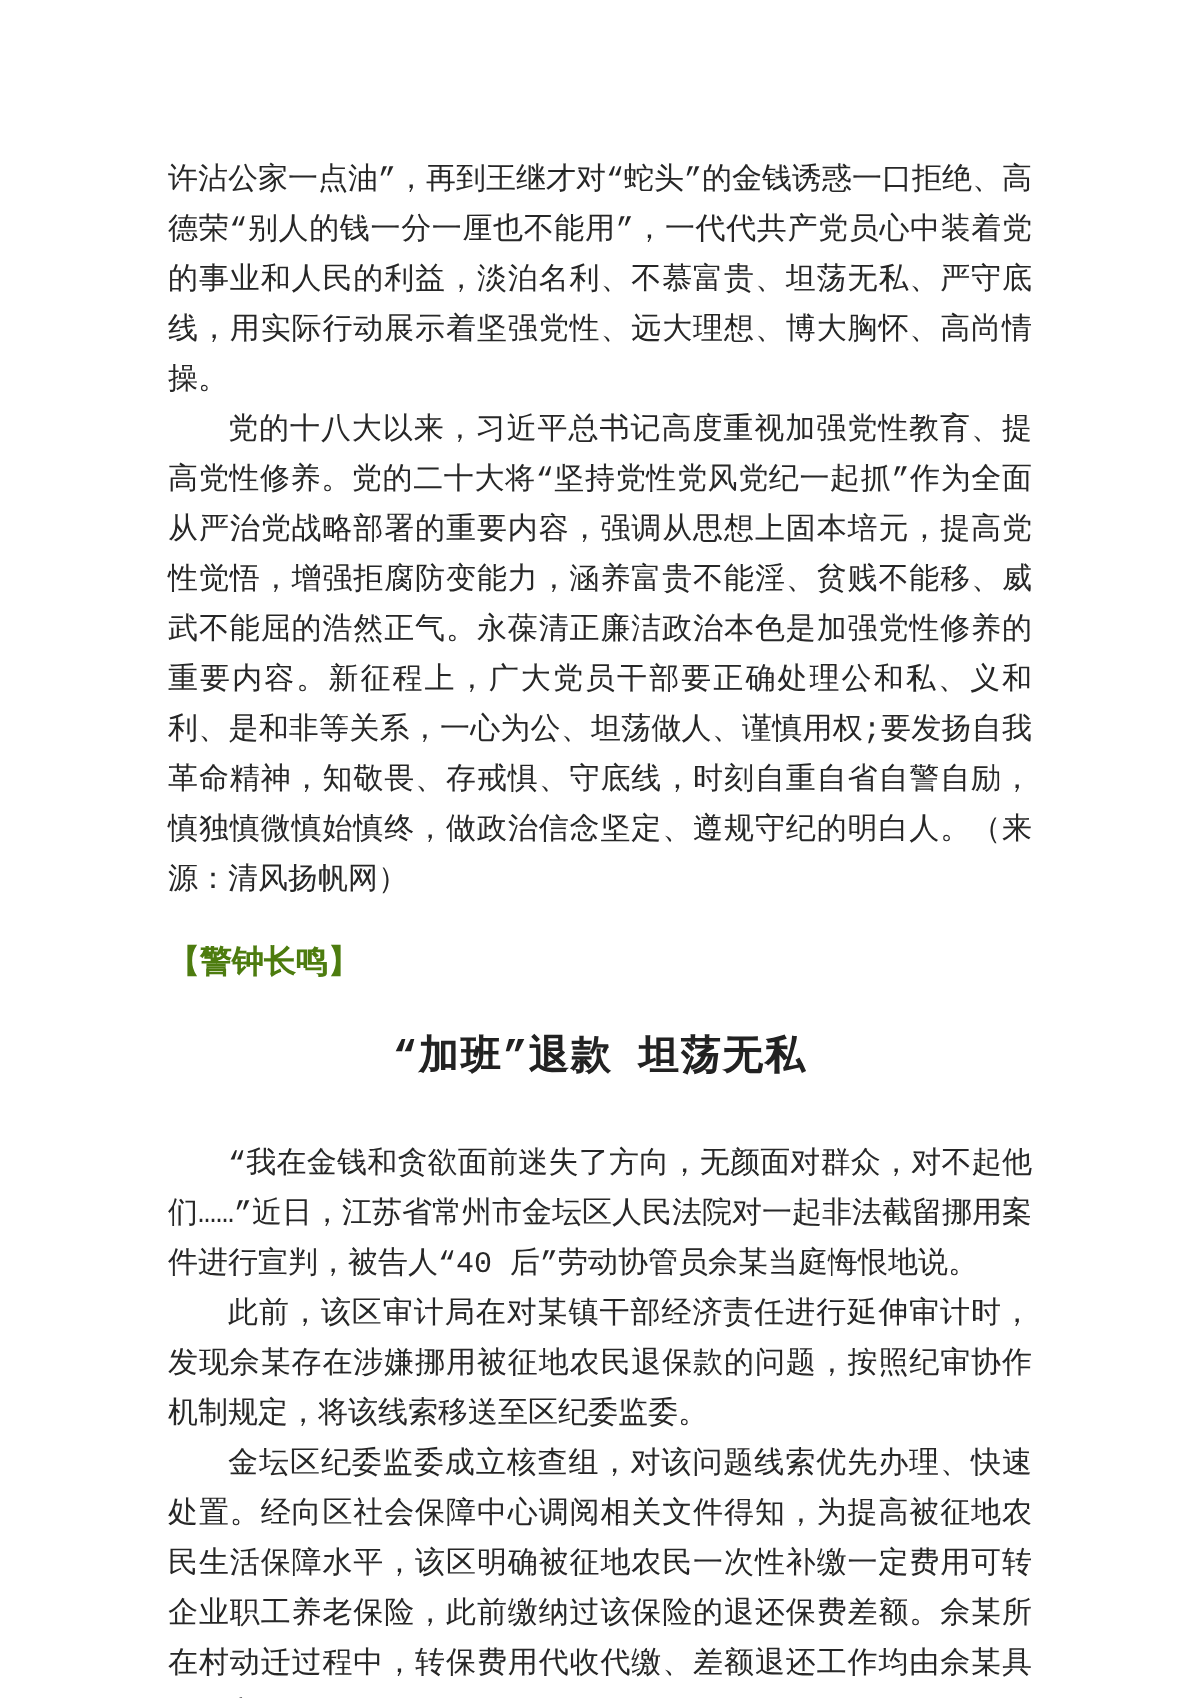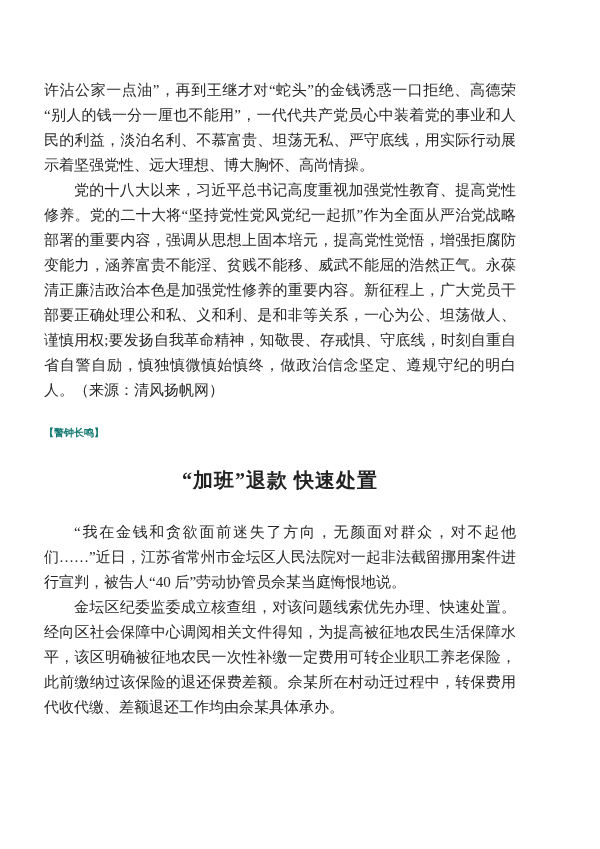--- a/index.html
+++ b/index.html
@@ -6,46 +6,46 @@
     margin: 0;
     padding: 0;
     background: #ffffff;
   }
   .page {
     position: relative;
     width: 600px;
     height: 849px;
     background: #ffffff;
     box-sizing: border-box;
-    padding: 78px 84px 0 44px;
+    padding: 78px 84px 0 84px;
     overflow: hidden;
-    font-family: Liberation Serif, serif;
+    font-family: Liberation Mono, monospace;
     color: #272727;
   }
   .content {
     width: 100%;
   }
   .body-par {
     margin: 0;
     font-size: 15px;
     line-height: 25px;
     text-align: justify;
     text-justify: inter-ideograph;
     text-indent: 2em;
     word-break: break-all;
   }
   .body-par.continuation {
     text-indent: 0;
   }
   .section-header {
     margin: 17px 0 0 0;
-    font-size: 10px;
+    font-size: 16px;
     line-height: 25px;
     font-weight: 600;
-    color: #0f766e;
+    color: #4d7c0f;
   }
   .article-title {
     margin: 21px 0 0 0;
     font-size: 20px;
     line-height: 28px;
     font-weight: 700;
     text-align: center;
     letter-spacing: 1px;
     color: #222222;
   }
@@ -58,21 +58,22 @@
 
 <div class="page">
   <div class="content">
 
     <p class="body-par continuation">许沾公家一点油”，再到王继才对“蛇头”的金钱诱惑一口拒绝、高德荣“别人的钱一分一厘也不能用”，一代代共产党员心中装着党的事业和人民的利益，淡泊名利、不慕富贵、坦荡无私、严守底线，用实际行动展示着坚强党性、远大理想、博大胸怀、高尚情操。</p>
 
     <p class="body-par">党的十八大以来，习近平总书记高度重视加强党性教育、提高党性修养。党的二十大将“坚持党性党风党纪一起抓”作为全面从严治党战略部署的重要内容，强调从思想上固本培元，提高党性觉悟，增强拒腐防变能力，涵养富贵不能淫、贫贱不能移、威武不能屈的浩然正气。永葆清正廉洁政治本色是加强党性修养的重要内容。新征程上，广大党员干部要正确处理公和私、义和利、是和非等关系，一心为公、坦荡做人、谨慎用权;要发扬自我革命精神，知敬畏、存戒惧、守底线，时刻自重自省自警自励，慎独慎微慎始慎终，做政治信念坚定、遵规守纪的明白人。（来源：清风扬帆网）</p>
 
     <h2 class="section-header">【警钟长鸣】</h2>
 
-    <h1 class="article-title">“加班”退款 快速处置</h1>
+    <h1 class="article-title">“加班”退款 坦荡无私</h1>
 
     <p class="body-par story-first">“我在金钱和贪欲面前迷失了方向，无颜面对群众，对不起他们……”近日，江苏省常州市金坛区人民法院对一起非法截留挪用案件进行宣判，被告人“40 后”劳动协管员佘某当庭悔恨地说。</p>
 
+    <p class="body-par">此前，该区审计局在对某镇干部经济责任进行延伸审计时，发现佘某存在涉嫌挪用被征地农民退保款的问题，按照纪审协作机制规定，将该线索移送至区纪委监委。</p>
 
     <p class="body-par">金坛区纪委监委成立核查组，对该问题线索优先办理、快速处置。经向区社会保障中心调阅相关文件得知，为提高被征地农民生活保障水平，该区明确被征地农民一次性补缴一定费用可转企业职工养老保险，此前缴纳过该保险的退还保费差额。佘某所在村动迁过程中，转保费用代收代缴、差额退还工作均由佘某具体承办。</p>
 
   </div>
 </div>
 
 </body></html>

